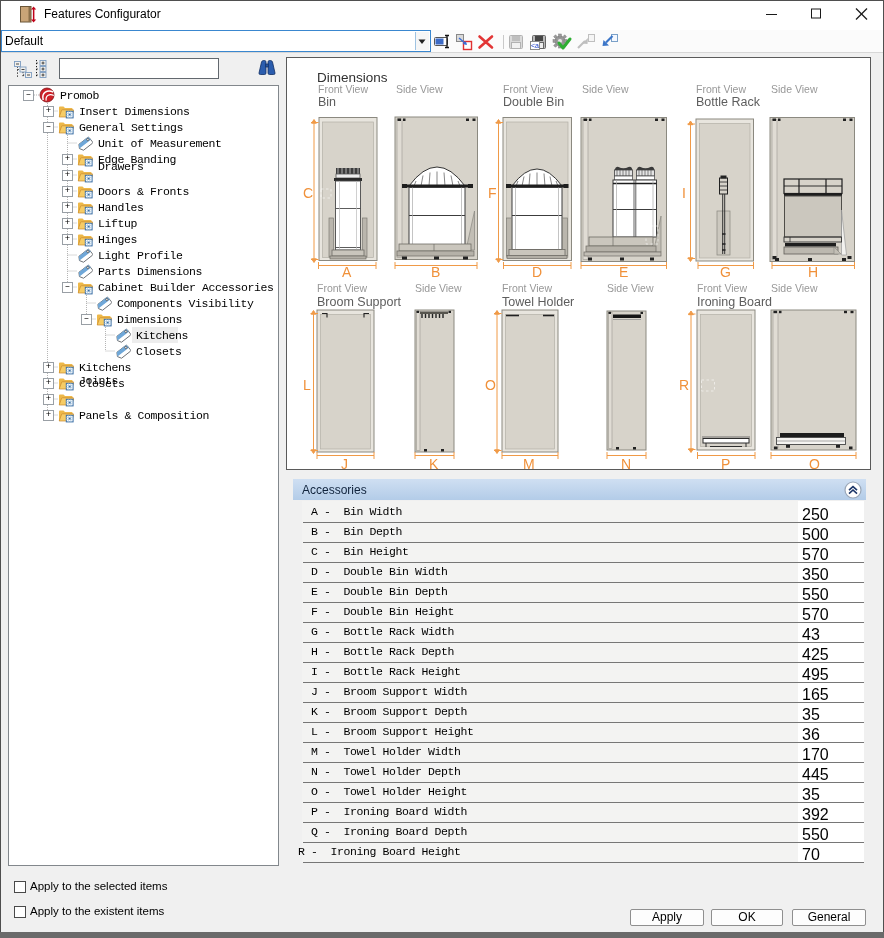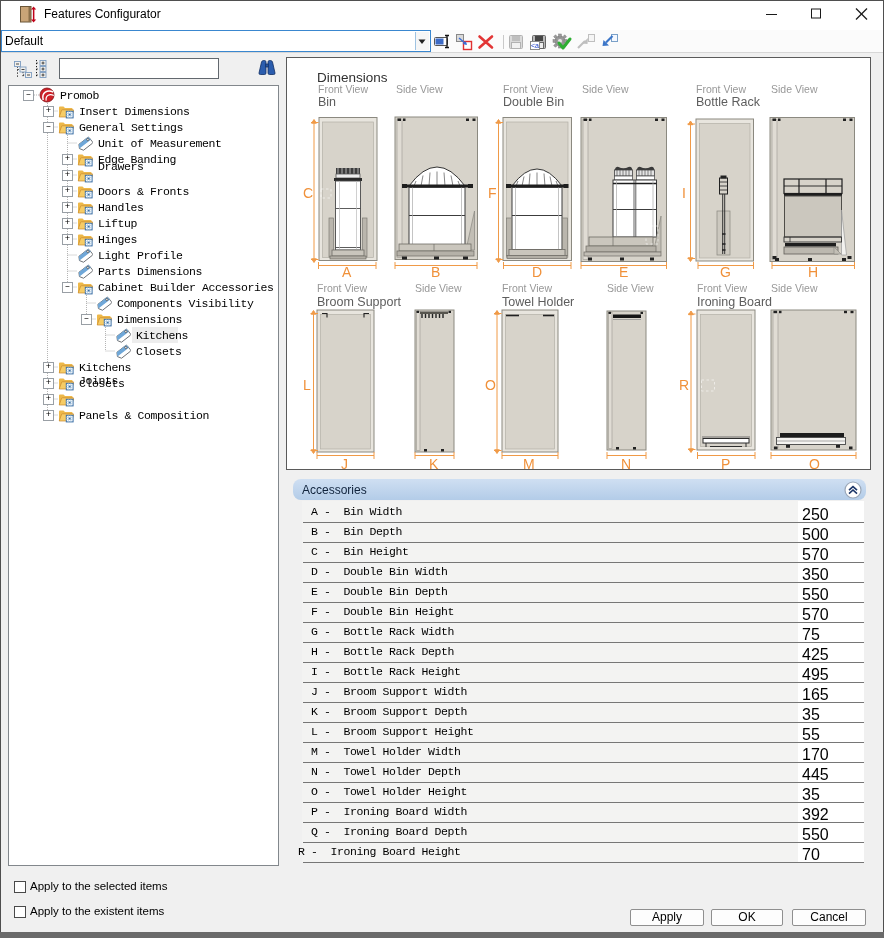--- a/index.html
+++ b/index.html
@@ -19,21 +19,21 @@
 .treepanel{position:absolute;left:8px;top:85px;width:271px;height:781px;background:#fff;
   border:1px solid #82878c;box-sizing:border-box;}
 .prevpanel{position:absolute;left:286px;top:57px;width:585px;height:413px;background:#fff;
   border:1px solid #5a5a5a;box-sizing:border-box;}
 #searchbox{position:absolute;left:59px;top:58px;width:160px;height:21px;background:#fff;
   border:1px solid #62686e;box-sizing:border-box;}
 .exp{position:absolute;width:11px;height:11px;box-sizing:border-box;border:1px solid #999fa5;background:#fff;
   font-size:9px;line-height:8px;text-align:center;color:#000;font-family:"Liberation Mono",monospace;}
 .tico{position:absolute;width:16px;height:16px;}
 .ttxt{position:absolute;font-size:12px;color:#000;white-space:nowrap;font-family:Liberation Mono, monospace;}
-.hdr{position:absolute;left:293px;top:479px;width:573px;height:21px;border-radius:8px;
+.hdr{position:absolute;left:293px;top:479px;width:573px;height:21px;border-radius:0;
   background:linear-gradient(#cfdff2,#b3cce8);}
 .hdrtxt{position:absolute;left:9px;top:4px;font-size:12px;color:#10233c;}
 .rline{position:absolute;left:303px;width:561px;height:1px;background:#767676;}
 .cb{position:absolute;width:12px;height:12px;background:#fff;border:1px solid #4a4a4a;box-sizing:border-box;}
 .cbl{position:absolute;font-size:11.5px;color:#000;}
 #tree .ttxt,#tablerows .ttxt{font-size:11.5px;letter-spacing:-0.4px;}
 .tval{position:absolute;font-size:16px;color:#000;white-space:nowrap;}
 .btn{position:absolute;top:909px;height:17px;background:#fdfdfd;border:1px solid #8f8f8f;
   border-radius:2px;box-sizing:border-box;font-size:12px;color:#000;text-align:center;line-height:15px;}
 #bottombar{position:absolute;left:0px;top:932px;width:884px;height:6px;background:#6a6a6a;}
@@ -608,36 +608,36 @@
 <div class="ttxt" style="left:311px;top:564.5px">D -&nbsp; Double Bin Width</div>
 <div class="tval" style="left:802px;top:565.5px">350</div>
 <div class="rline" style="top:581.5px"></div>
 <div class="ttxt" style="left:311px;top:584.5px">E -&nbsp; Double Bin Depth</div>
 <div class="tval" style="left:802px;top:585.5px">550</div>
 <div class="rline" style="top:601.5px"></div>
 <div class="ttxt" style="left:311px;top:604.5px">F -&nbsp; Double Bin Height</div>
 <div class="tval" style="left:802px;top:605.5px">570</div>
 <div class="rline" style="top:621.5px"></div>
 <div class="ttxt" style="left:311px;top:624.5px">G -&nbsp; Bottle Rack Width</div>
-<div class="tval" style="left:802px;top:625.5px">75</div>
+<div class="tval" style="left:802px;top:625.5px">43</div>
 <div class="rline" style="top:641.5px"></div>
 <div class="ttxt" style="left:311px;top:644.5px">H -&nbsp; Bottle Rack Depth</div>
 <div class="tval" style="left:802px;top:645.5px">425</div>
 <div class="rline" style="top:661.5px"></div>
 <div class="ttxt" style="left:311px;top:664.5px">I -&nbsp; Bottle Rack Height</div>
 <div class="tval" style="left:802px;top:665.5px">495</div>
 <div class="rline" style="top:681.5px"></div>
 <div class="ttxt" style="left:311px;top:684.5px">J -&nbsp; Broom Support Width</div>
 <div class="tval" style="left:802px;top:685.5px">165</div>
 <div class="rline" style="top:701.5px"></div>
 <div class="ttxt" style="left:311px;top:704.5px">K -&nbsp; Broom Support Depth</div>
 <div class="tval" style="left:802px;top:705.5px">35</div>
 <div class="rline" style="top:721.5px"></div>
 <div class="ttxt" style="left:311px;top:724.5px">L -&nbsp; Broom Support Height</div>
-<div class="tval" style="left:802px;top:725.5px">55</div>
+<div class="tval" style="left:802px;top:725.5px">36</div>
 <div class="rline" style="top:741.5px"></div>
 <div class="ttxt" style="left:311px;top:744.5px">M -&nbsp; Towel Holder Width</div>
 <div class="tval" style="left:802px;top:745.5px">170</div>
 <div class="rline" style="top:761.5px"></div>
 <div class="ttxt" style="left:311px;top:764.5px">N -&nbsp; Towel Holder Depth</div>
 <div class="tval" style="left:802px;top:765.5px">445</div>
 <div class="rline" style="top:781.5px"></div>
 <div class="ttxt" style="left:311px;top:784.5px">O -&nbsp; Towel Holder Height</div>
 <div class="tval" style="left:802px;top:785.5px">35</div>
 <div class="rline" style="top:801.5px"></div>
@@ -652,14 +652,14 @@
 <div class="rline" style="top:861.5px"></div>
 </div>
 
 <div class="cb" style="left:14px;top:881px"></div>
 <div class="cbl" style="left:30px;top:880px">Apply to the selected items</div>
 <div class="cb" style="left:14px;top:906px"></div>
 <div class="cbl" style="left:30px;top:905px">Apply to the existent items</div>
 
 <div class="btn" style="left:630px;width:74px">Apply</div>
 <div class="btn" style="left:711px;width:72px">OK</div>
-<div class="btn" style="left:792px;width:74px">Cancel</div>
+<div class="btn" style="left:792px;width:74px">General</div>
 <div id="bottombar"></div>
 
 </body></html>

